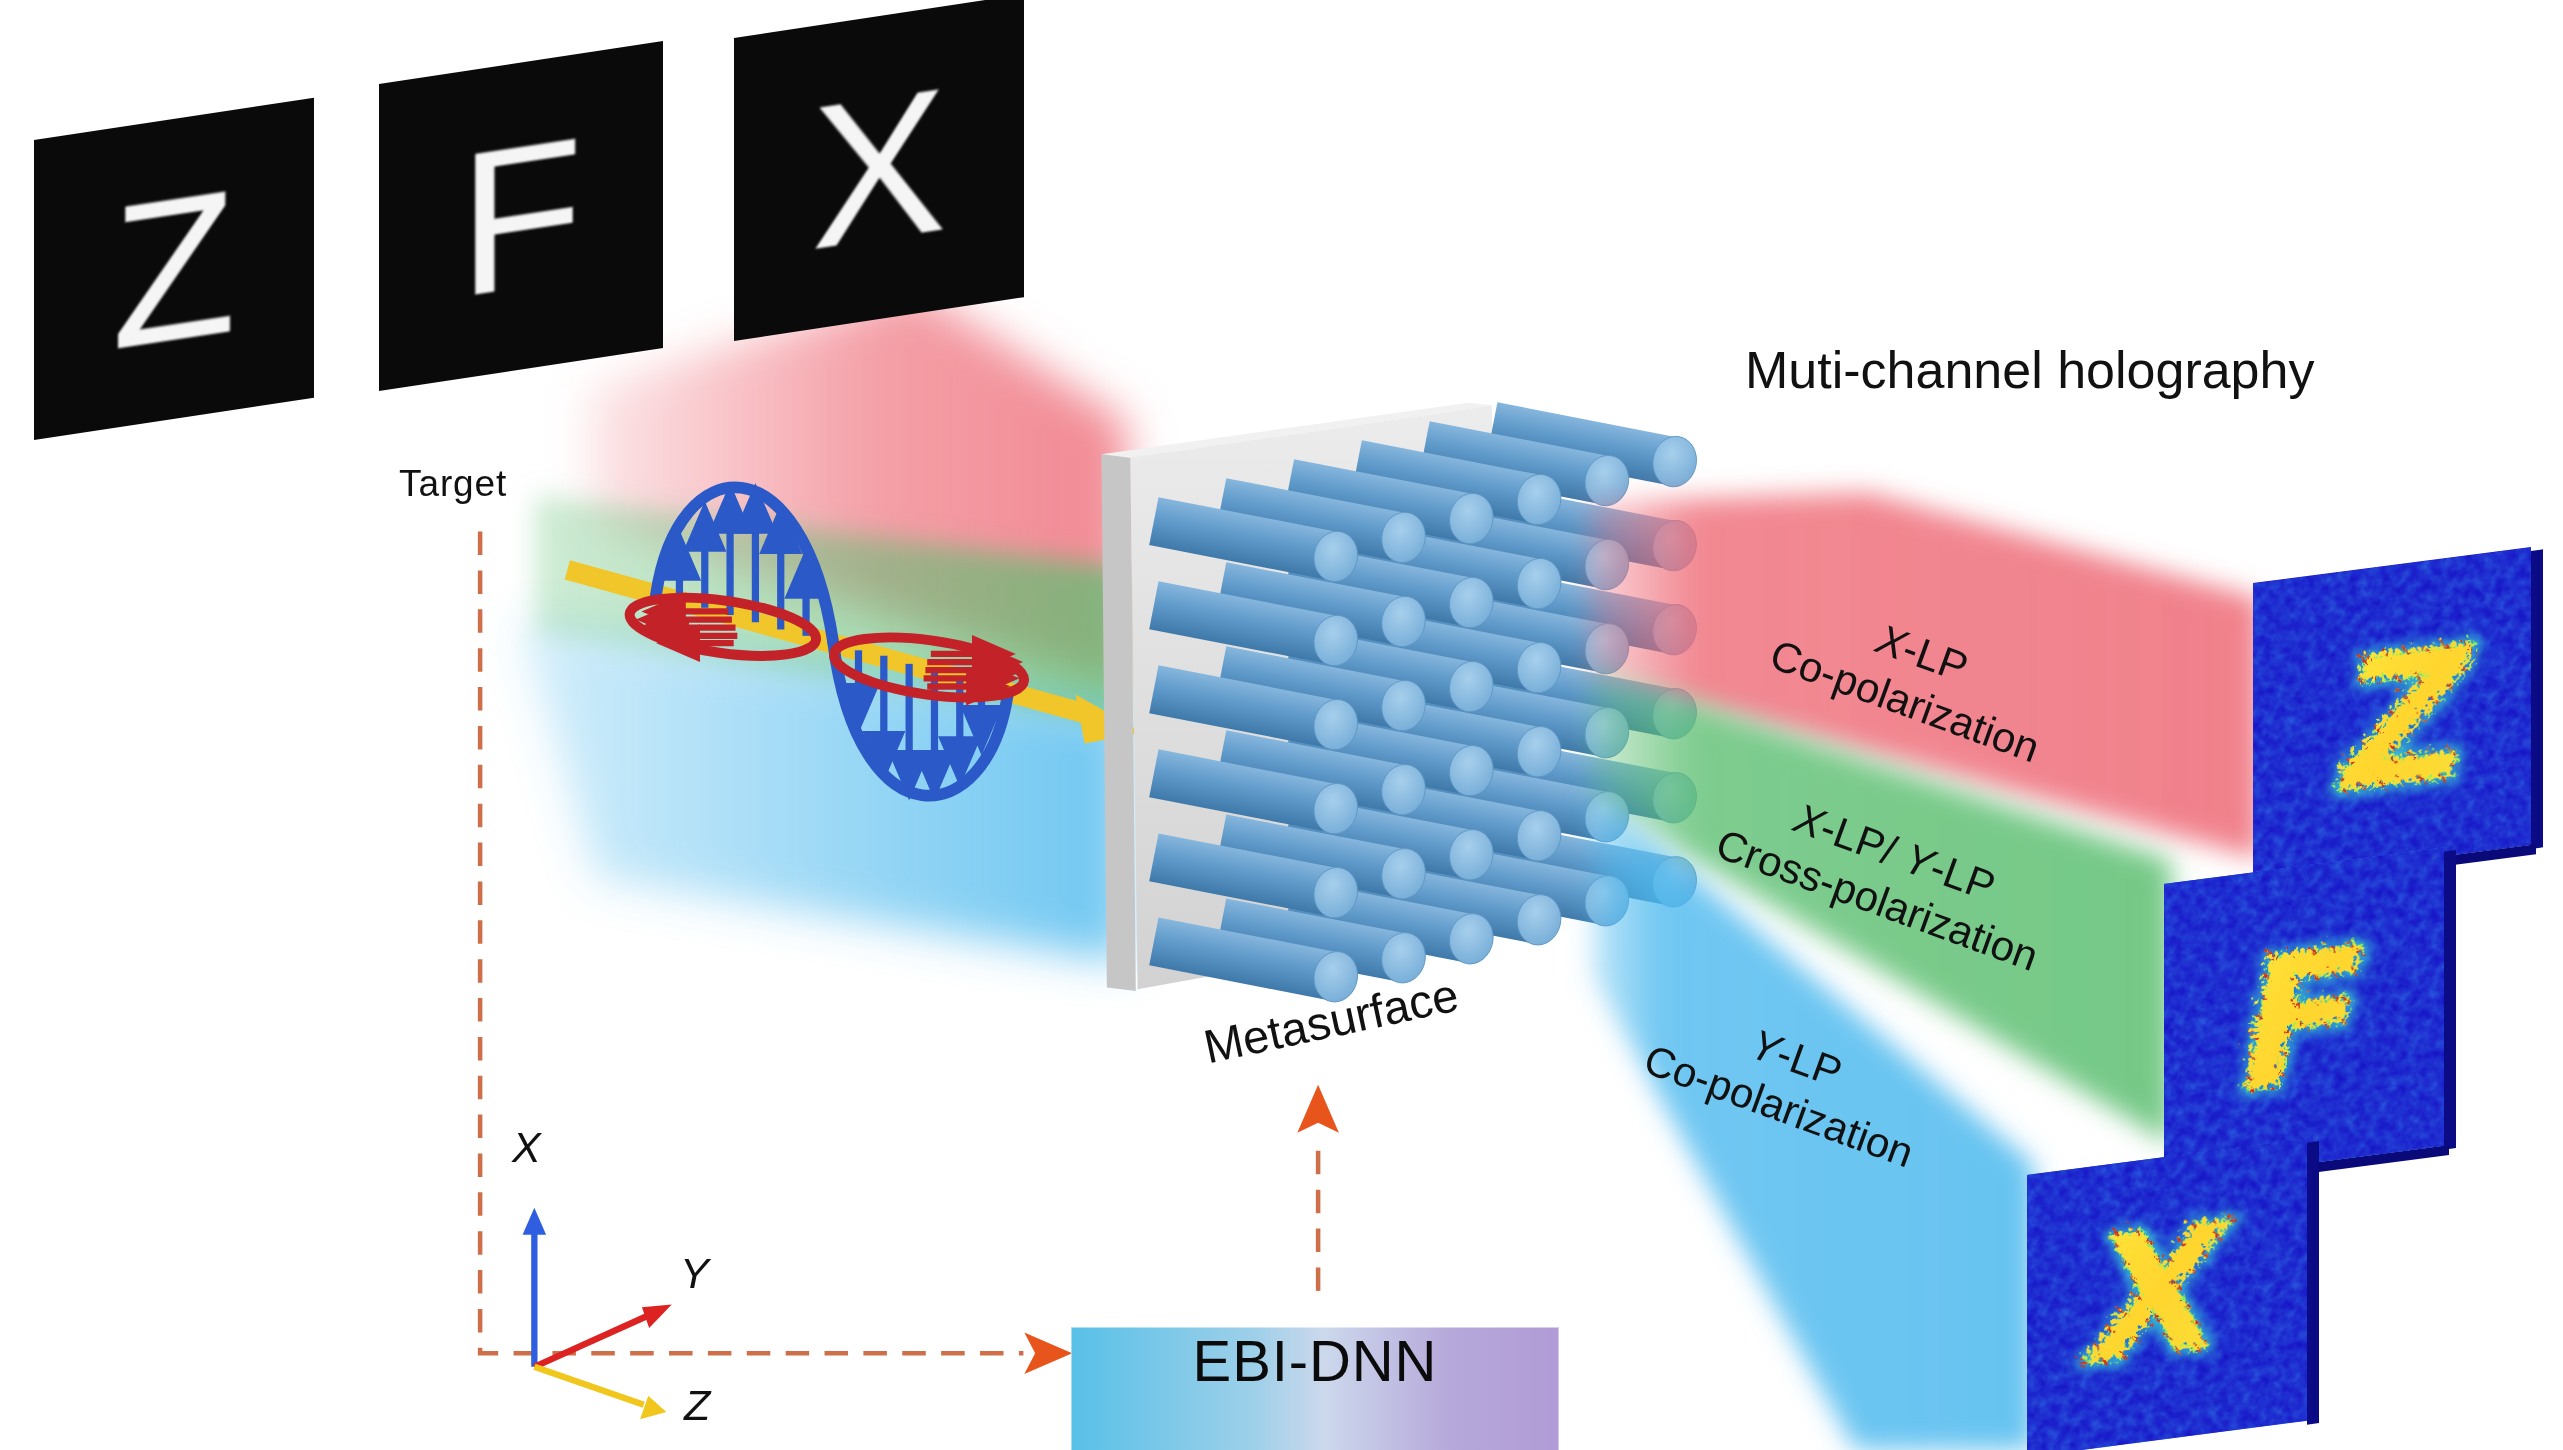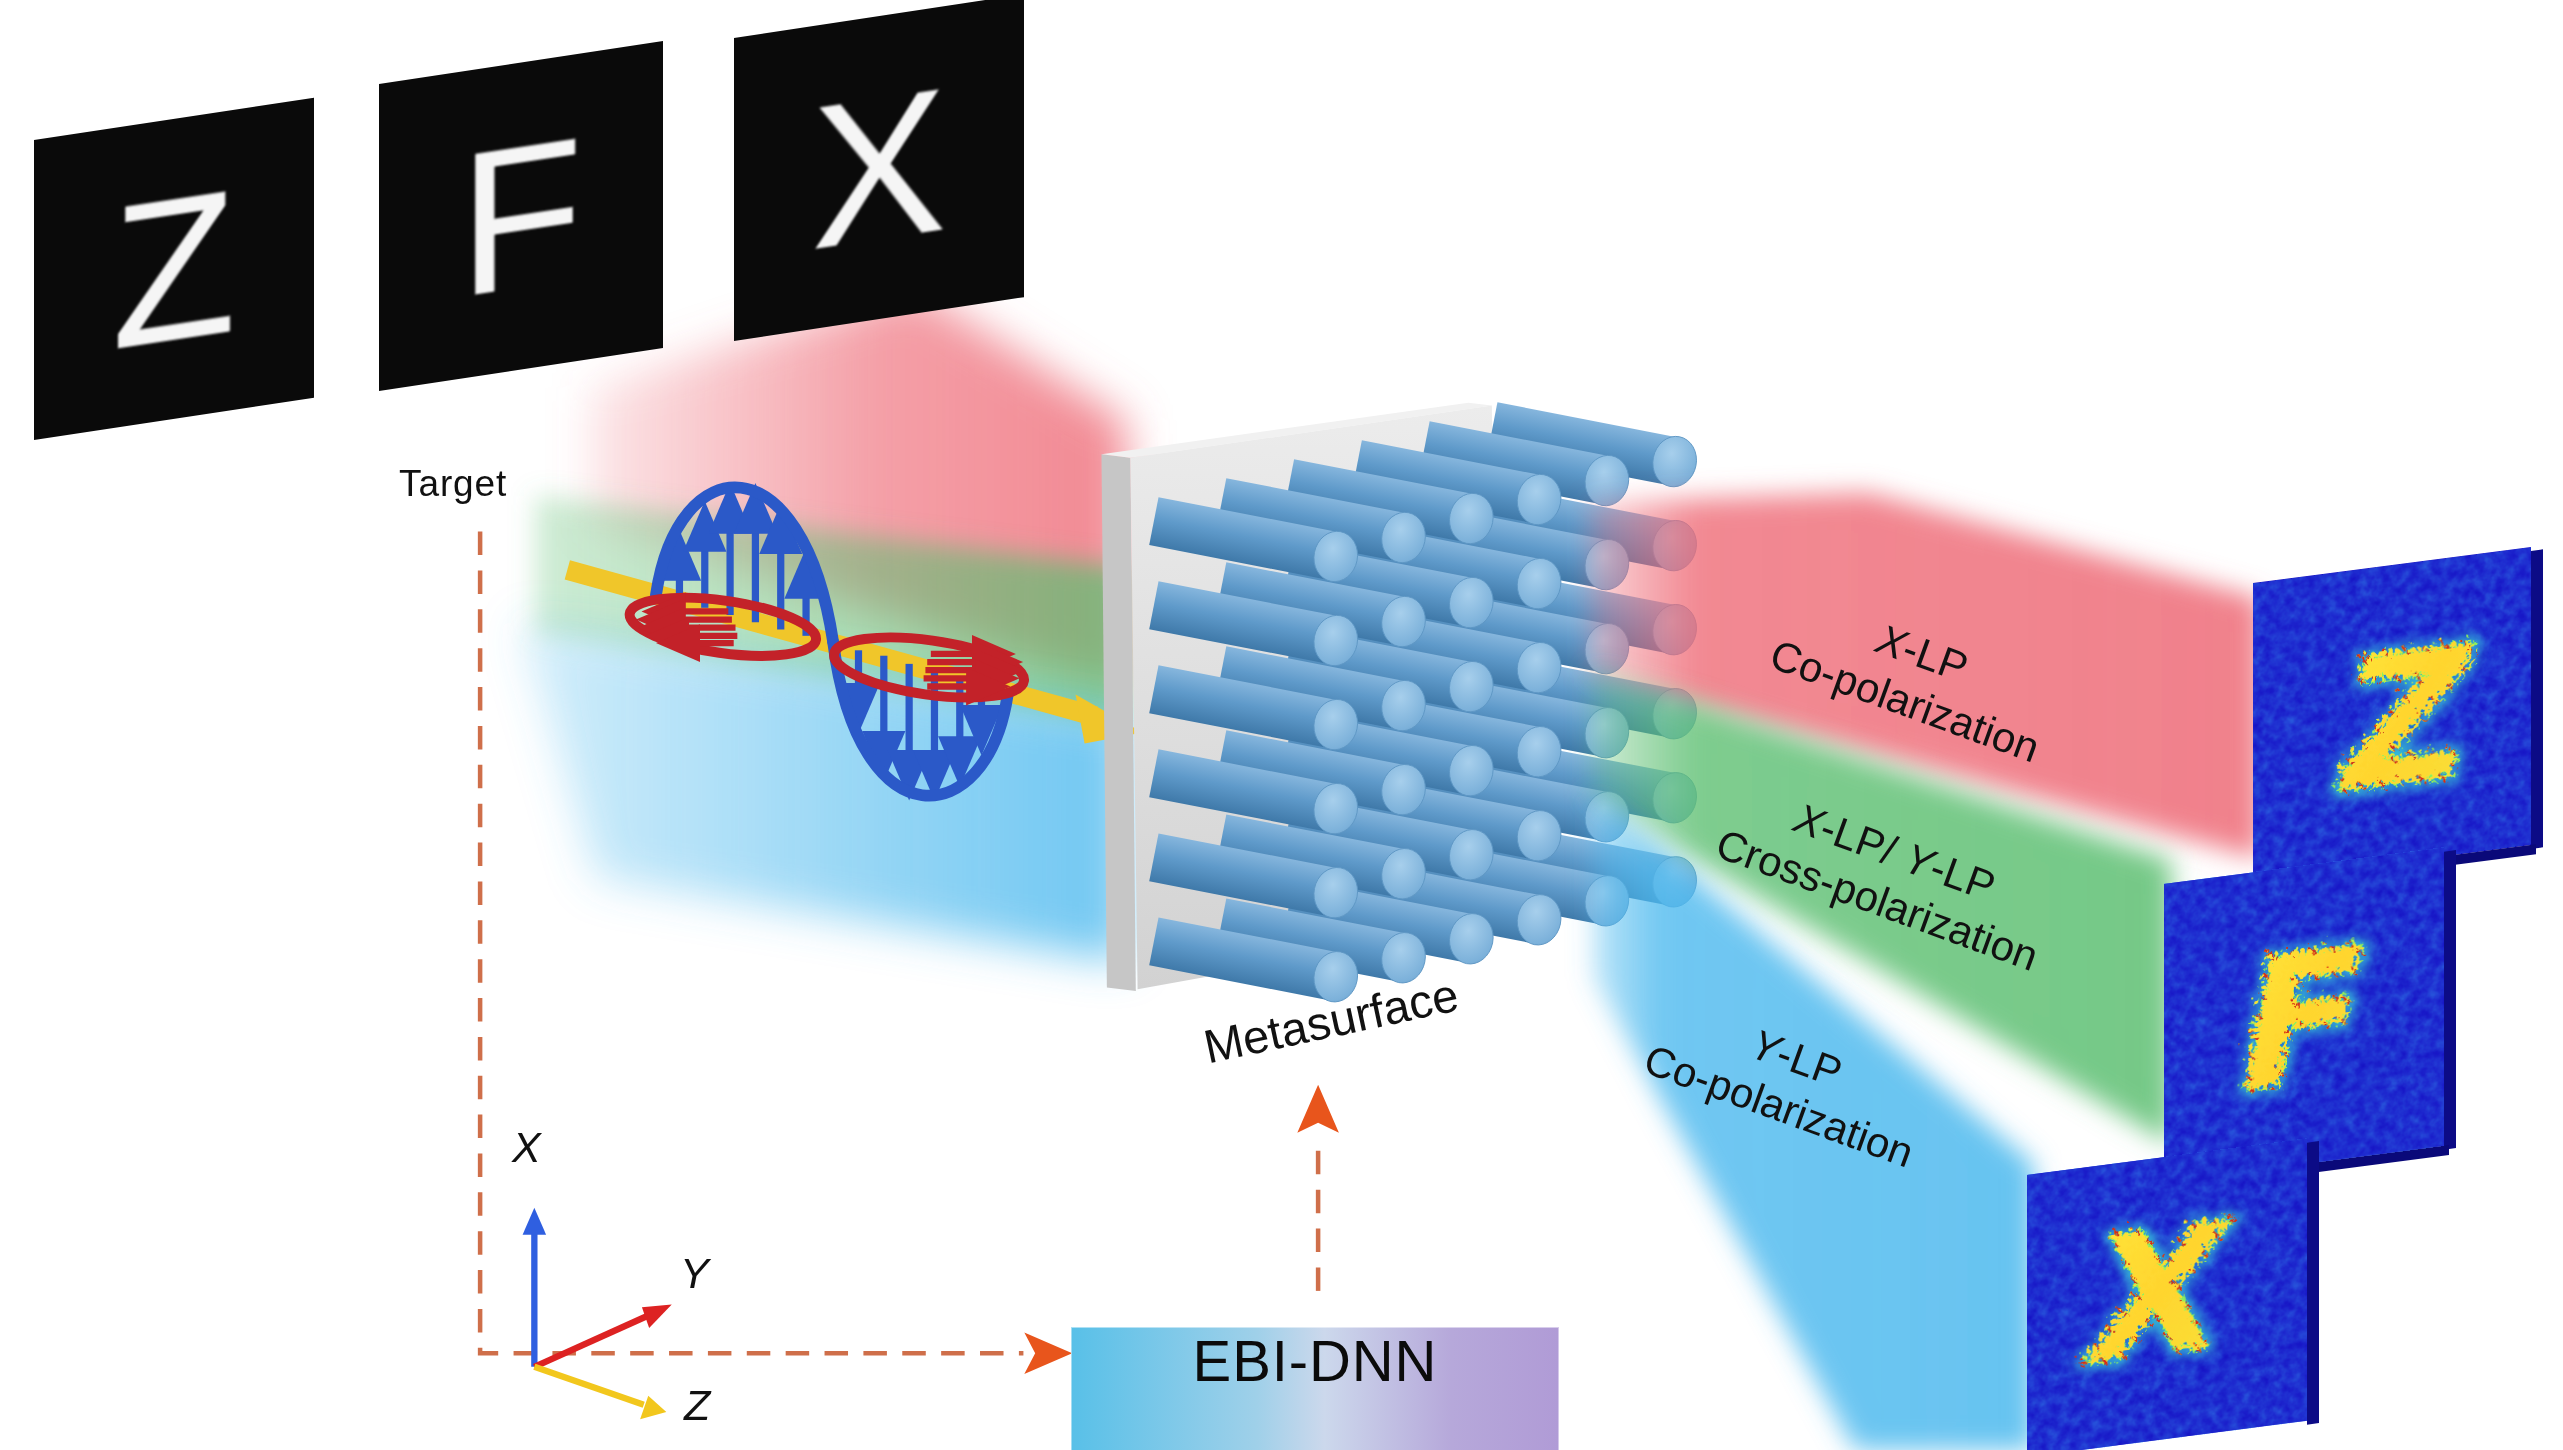--- a/index.html
+++ b/index.html
@@ -375,20 +375,21 @@
       <rect x="0" y="0" width="310" height="312" style="fill:var(--holo-bg)"></rect>
       <rect x="0" y="0" width="310" height="312" filter="url(#holoNoise)" opacity="0.55"></rect>
       <g font-family="'DejaVu Sans',sans-serif" font-style="italic" font-weight="bold" font-size="190" text-anchor="middle">
         <text x="140" y="210" filter="url(#speckleGlow)" fill="none" stroke="#3ae0d8" stroke-width="12" opacity="0.85">X</text>
         <text x="140" y="210" filter="url(#speckle)" fill="url(#jetLetter)" stroke="#8ef05a" stroke-width="2">X</text>
         <text x="140" y="210" filter="url(#speckle)" fill="none" stroke="#d92c12" stroke-width="5" stroke-dasharray="4 18">X</text>
       </g>
     </svg>
   </div>
 
+  <div class="abs" id="main-title">Muti-channel holography</div>
 
   <div class="beam-label" style="left:1692px;top:626px;width:443px;">
     <div><span class="ital">X</span><span>-LP</span></div>
     <div><span>Co-polarization</span></div>
   </div>
   <div class="beam-label" style="left:1626px;top:825px;width:520px;">
     <div><span class="ital">X</span><span>-LP/ </span><span class="ital">Y</span><span>-LP</span></div>
     <div><span>Cross-polarization</span></div>
   </div>
   <div class="beam-label" style="left:1566px;top:1031px;width:443px;">

